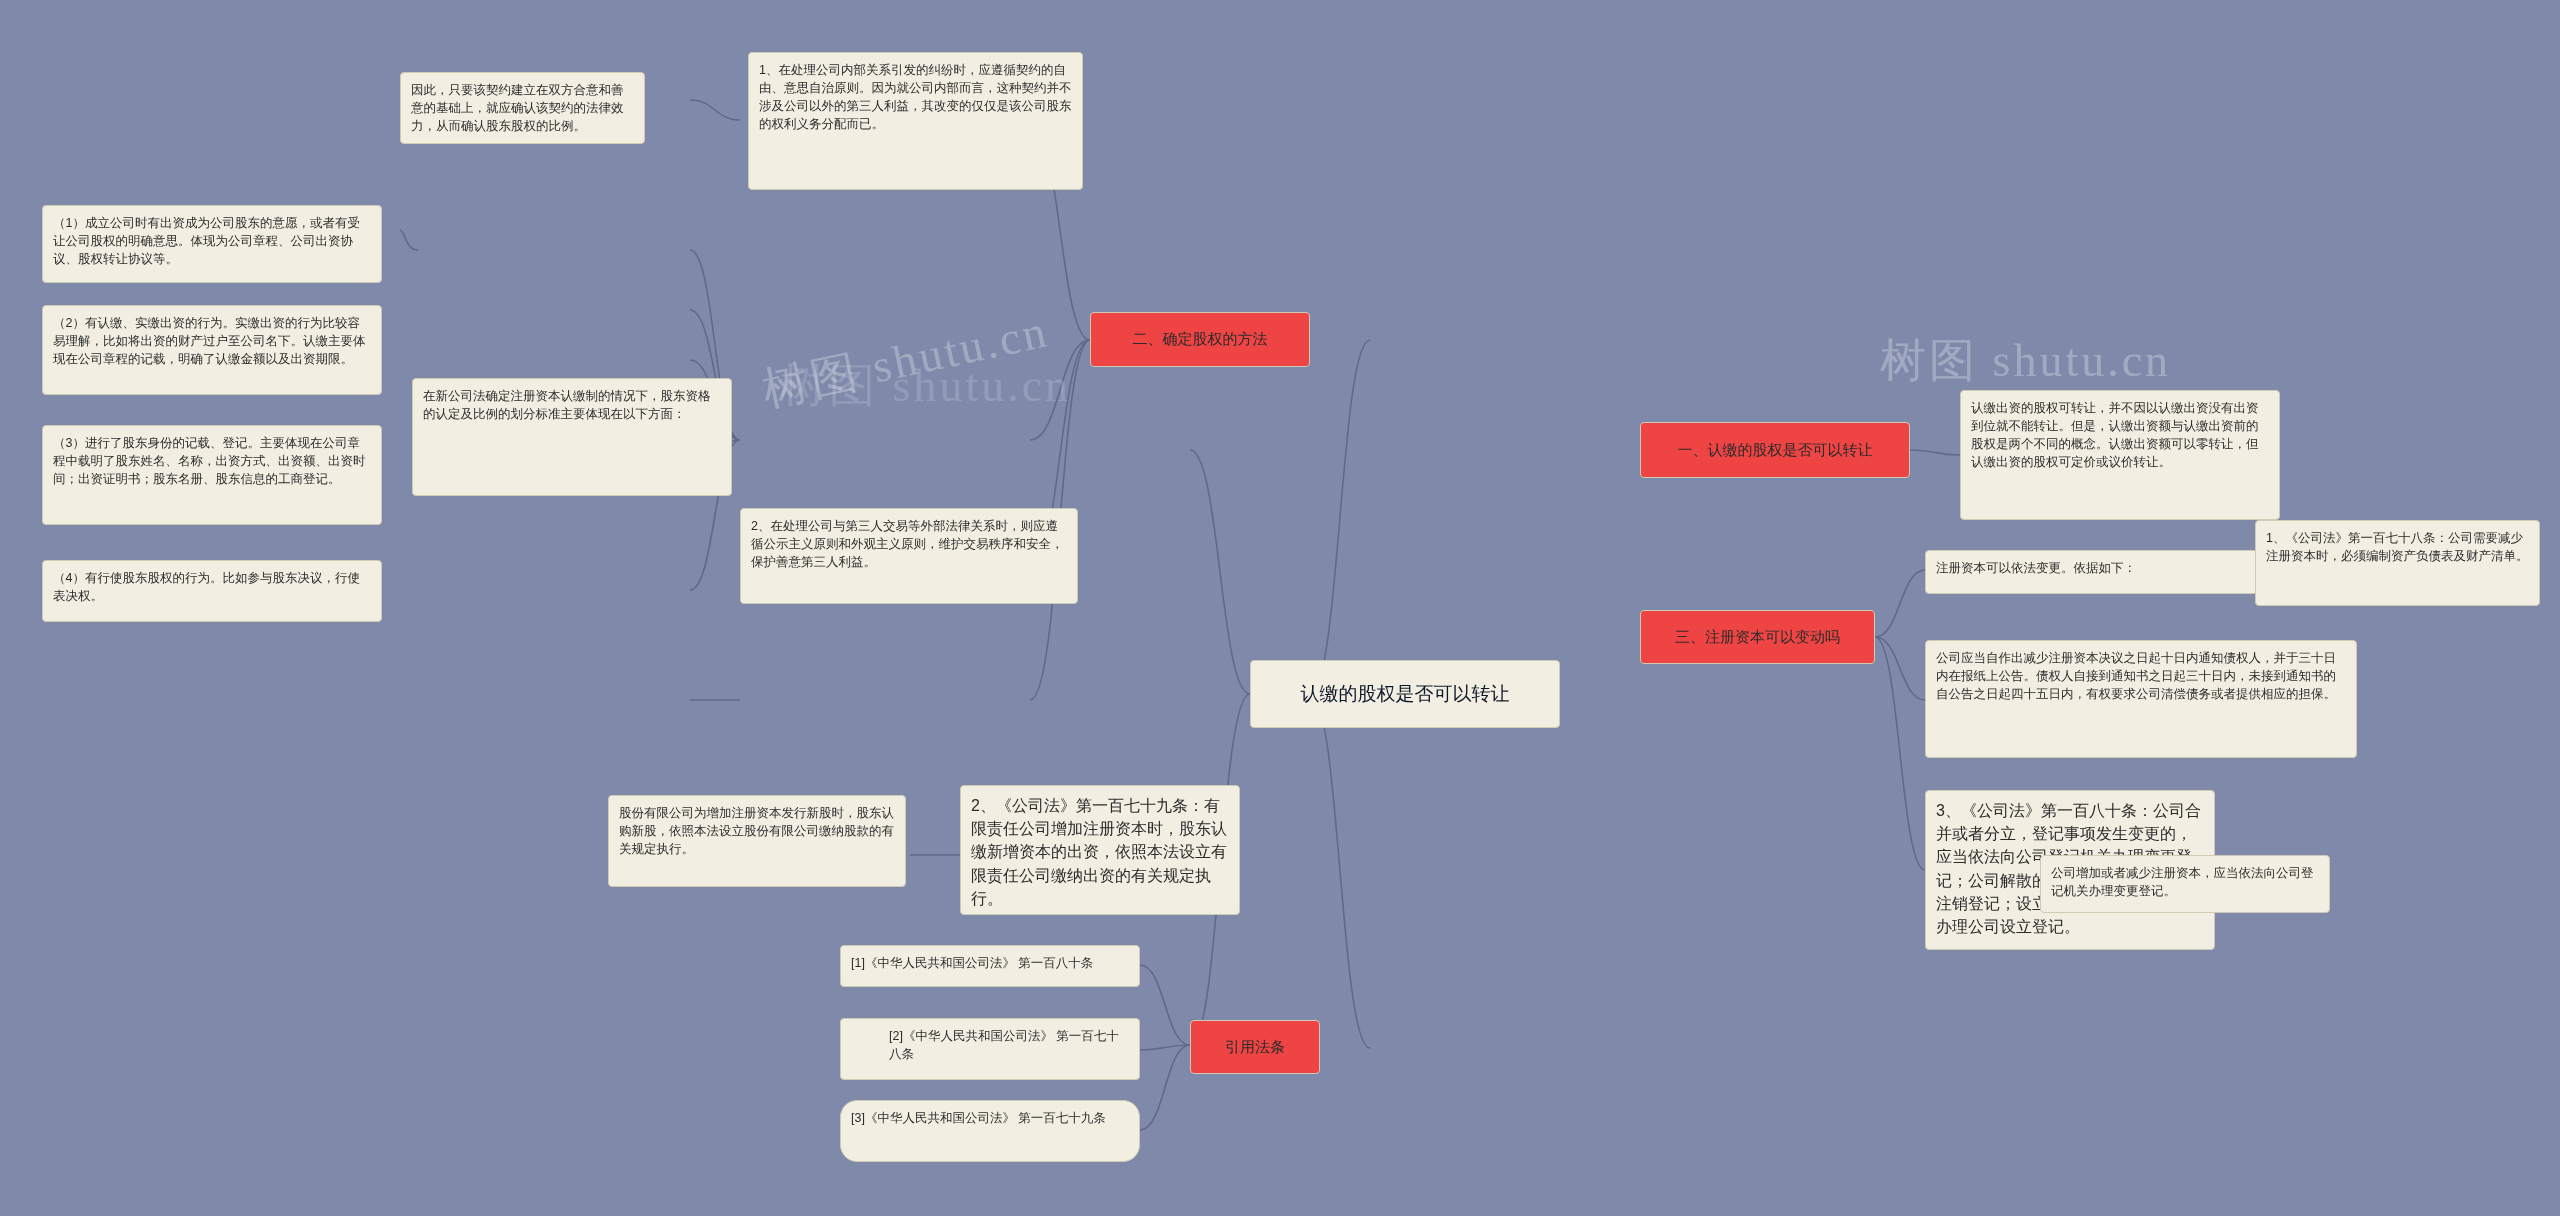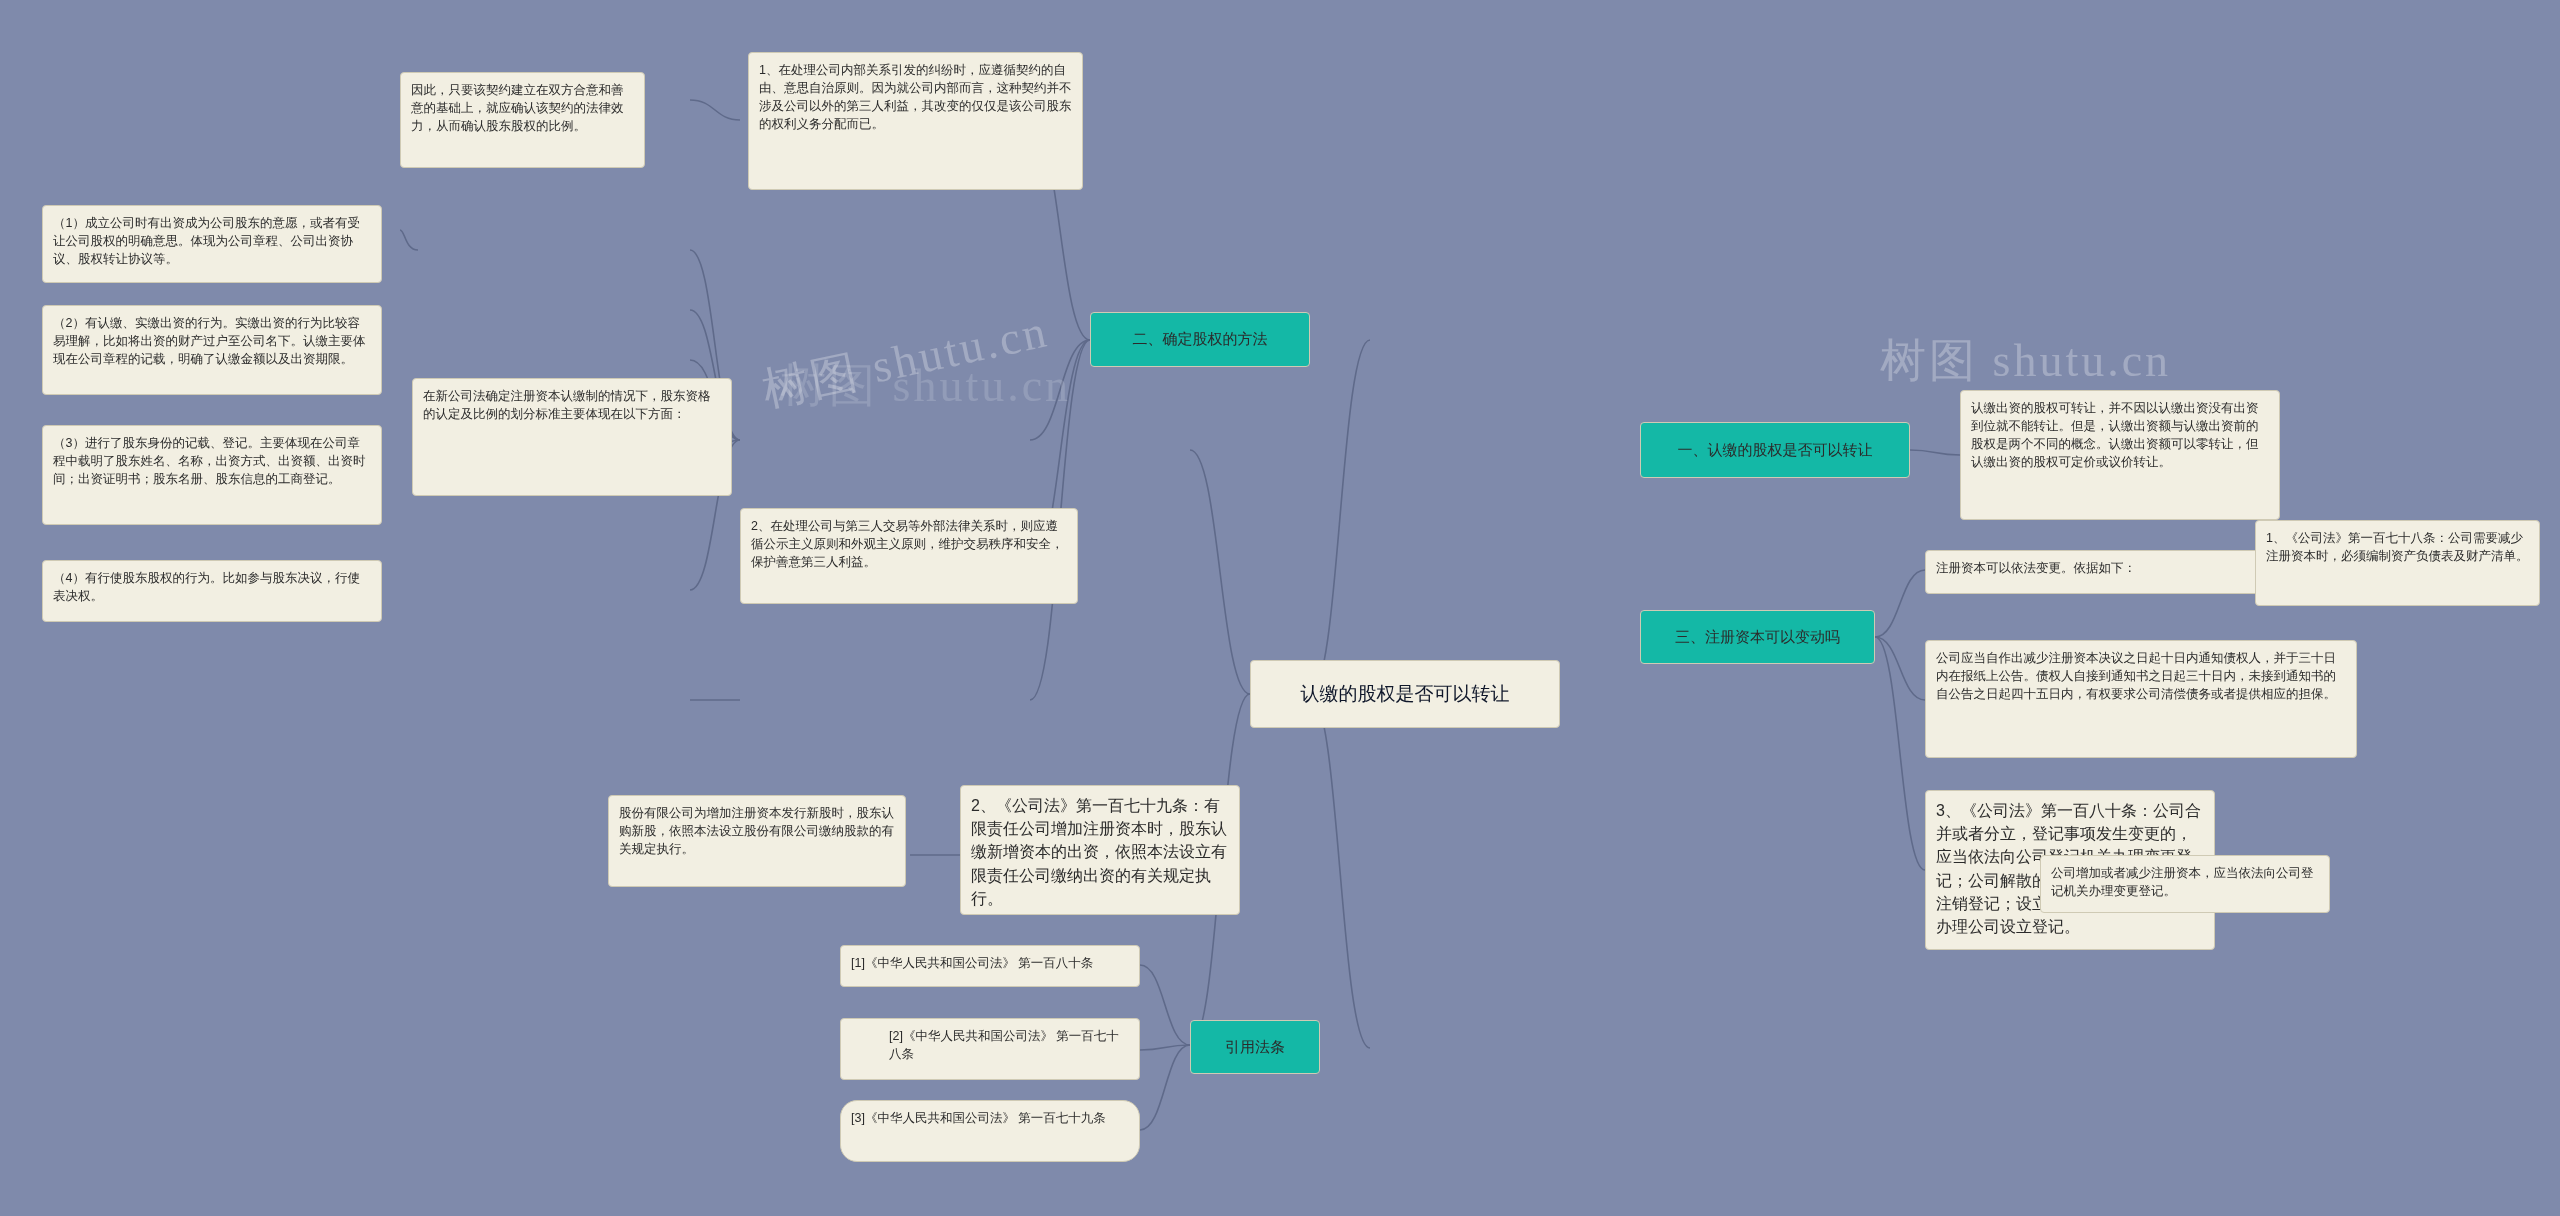--- a/index.html
+++ b/index.html
@@ -34,21 +34,21 @@
     border-radius:4px;
     font-size:19px;
     color:#0f172a;
     display:flex;align-items:center;justify-content:center;
     text-align:center;
     padding:10px 14px;
     box-sizing:border-box;
   }
   .branch{
     position:absolute;
-    background:#14b8a6;
+    background:#ef4444;
     border:1px solid #cfcab4;
     border-radius:4px;
     font-size:15px;
     color:#2b2b2b;
     display:flex;align-items:center;justify-content:center;
     text-align:center;
     padding:8px 12px;
     box-sizing:border-box;
   }
   .wm{
@@ -116,21 +116,21 @@
   <div class="center" style="left:1250px;top:660px;width:310px;height:68px;">认缴的股权是否可以转让</div>
 
   <div class="branch" style="left:1090px;top:312px;width:220px;height:55px;">二、确定股权的方法</div>
 
   <div class="branch" style="left:1190px;top:1020px;width:130px;height:54px;">引用法条</div>
 
   <div class="branch" style="left:1640px;top:422px;width:270px;height:56px;">一、认缴的股权是否可以转让</div>
 
   <div class="branch" style="left:1640px;top:610px;width:235px;height:54px;">三、注册资本可以变动吗</div>
 
-  <div class="node n-small" style="left:400px;top:72px;width:245px;height:96px;">因此，只要该契约建立在双方合意和善意的基础上，就应确认该契约的法律效力，从而确认股东股权的比例。</div>
+  <div class="node n-small" style="left:400px;top:72px;width:245px;height:72px;">因此，只要该契约建立在双方合意和善意的基础上，就应确认该契约的法律效力，从而确认股东股权的比例。</div>
 
   <div class="node n-small" style="left:748px;top:52px;width:335px;height:138px;">1、在处理公司内部关系引发的纠纷时，应遵循契约的自由、意思自治原则。因为就公司内部而言，这种契约并不涉及公司以外的第三人利益，其改变的仅仅是该公司股东的权利义务分配而已。</div>
 
   <div class="node n-small" style="left:42px;top:205px;width:340px;height:78px;">（1）成立公司时有出资成为公司股东的意愿，或者有受让公司股权的明确意思。体现为公司章程、公司出资协议、股权转让协议等。</div>
 
   <div class="node n-small" style="left:42px;top:305px;width:340px;height:90px;">（2）有认缴、实缴出资的行为。实缴出资的行为比较容易理解，比如将出资的财产过户至公司名下。认缴主要体现在公司章程的记载，明确了认缴金额以及出资期限。</div>
 
   <div class="node n-small" style="left:42px;top:425px;width:340px;height:100px;">（3）进行了股东身份的记载、登记。主要体现在公司章程中载明了股东姓名、名称，出资方式、出资额、出资时间；出资证明书；股东名册、股东信息的工商登记。</div>
 
   <div class="node n-small" style="left:42px;top:560px;width:340px;height:62px;">（4）有行使股东股权的行为。比如参与股东决议，行使表决权。</div>

